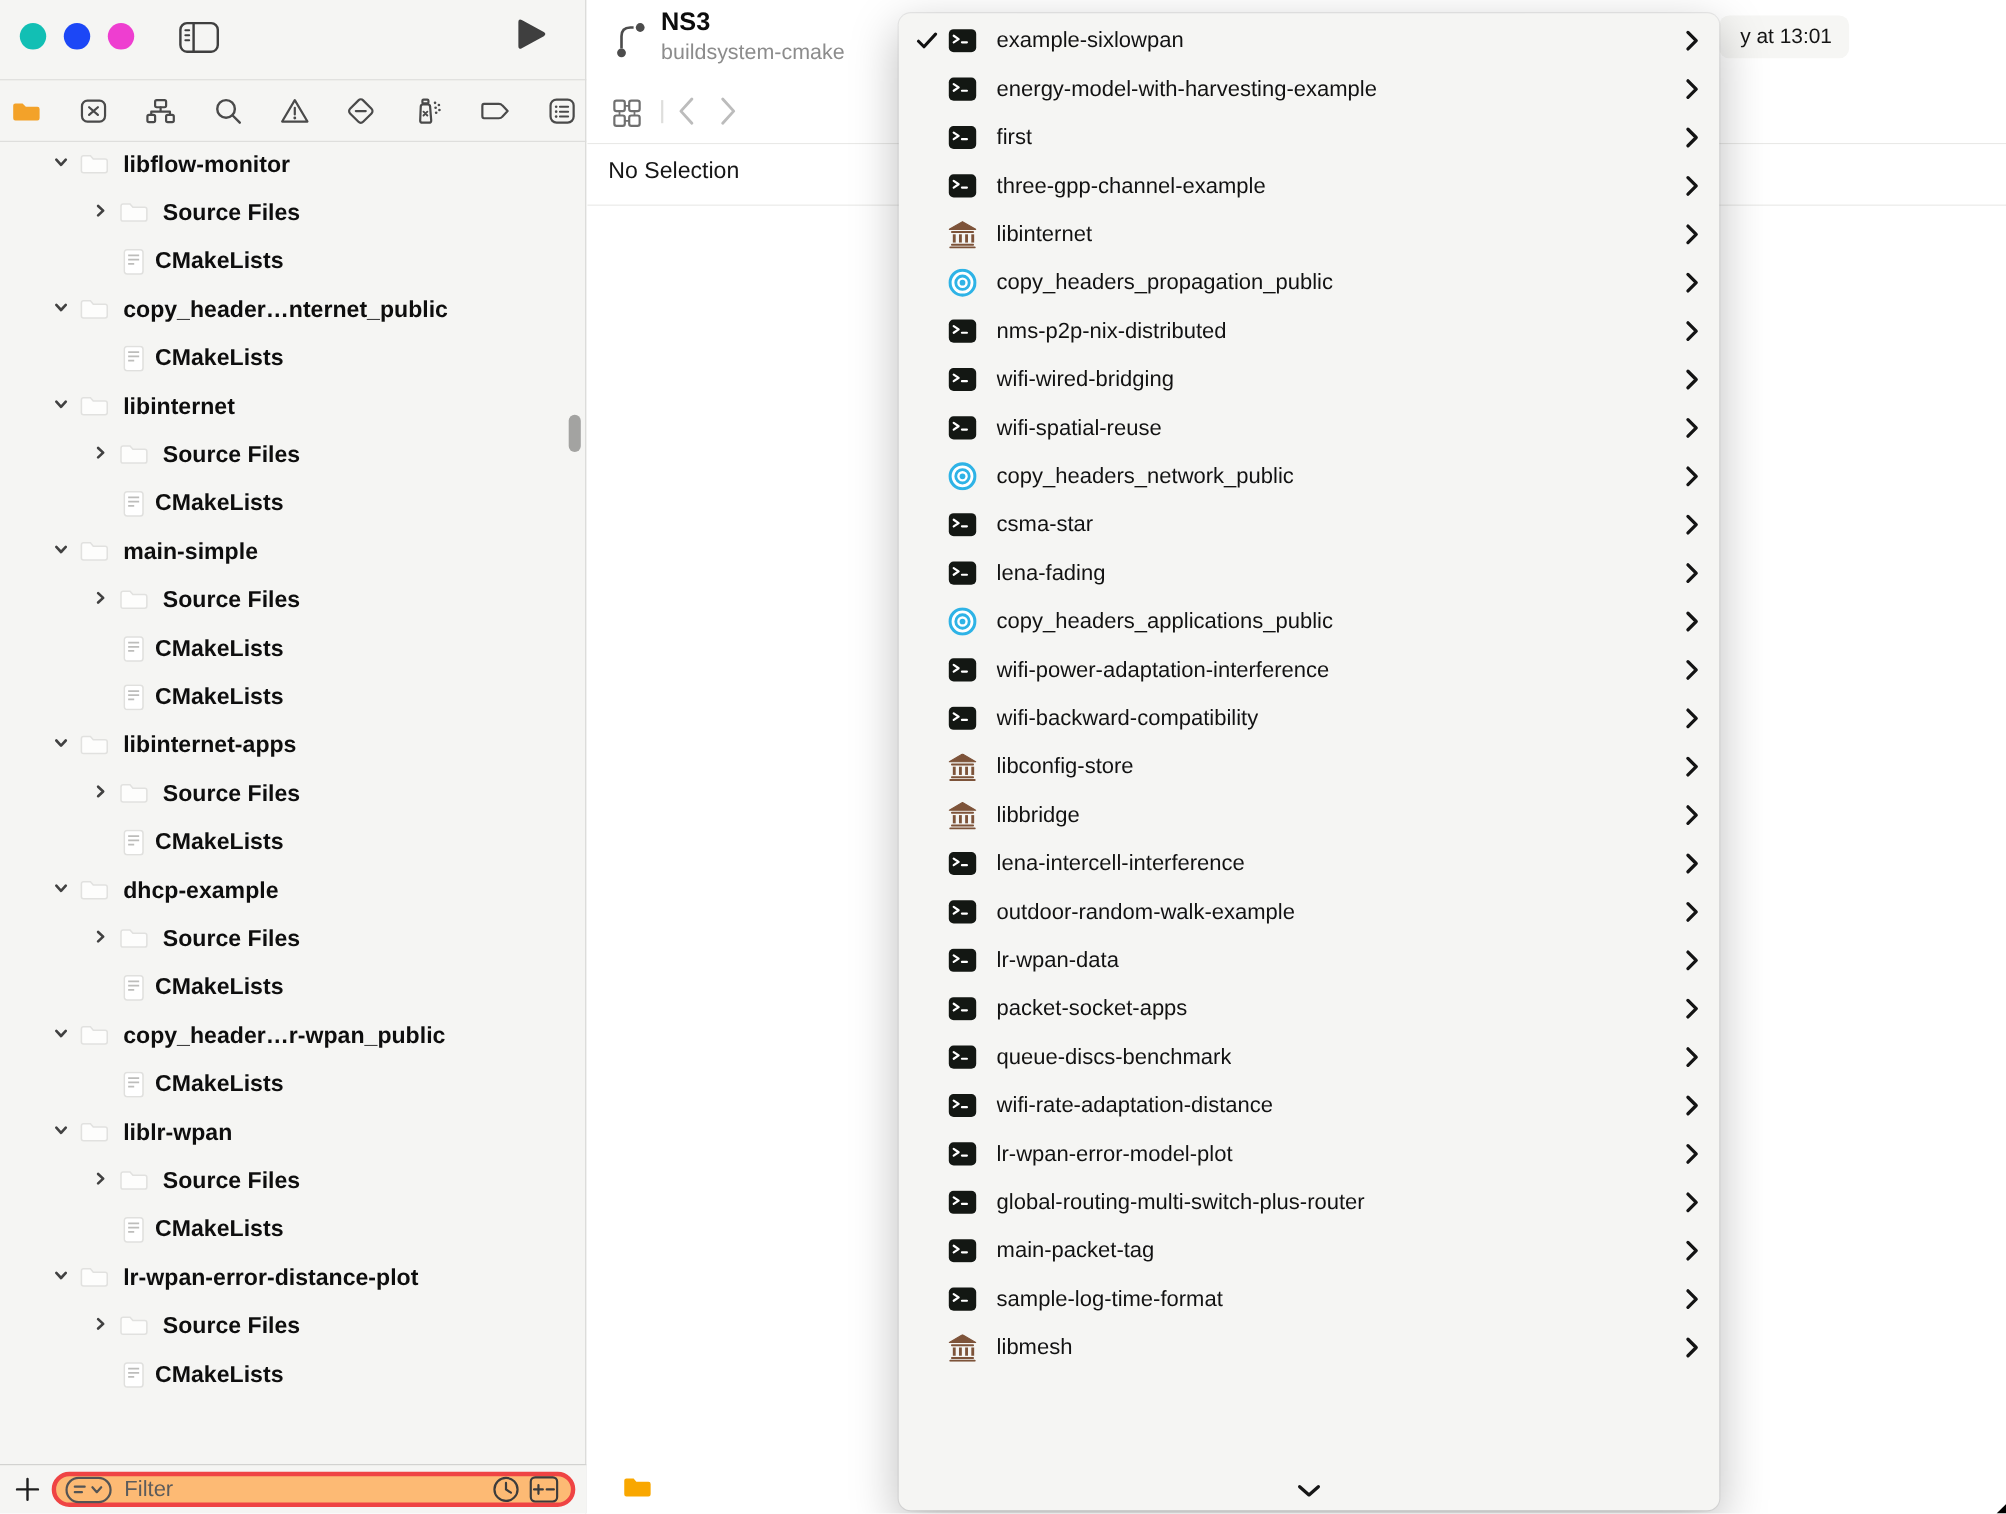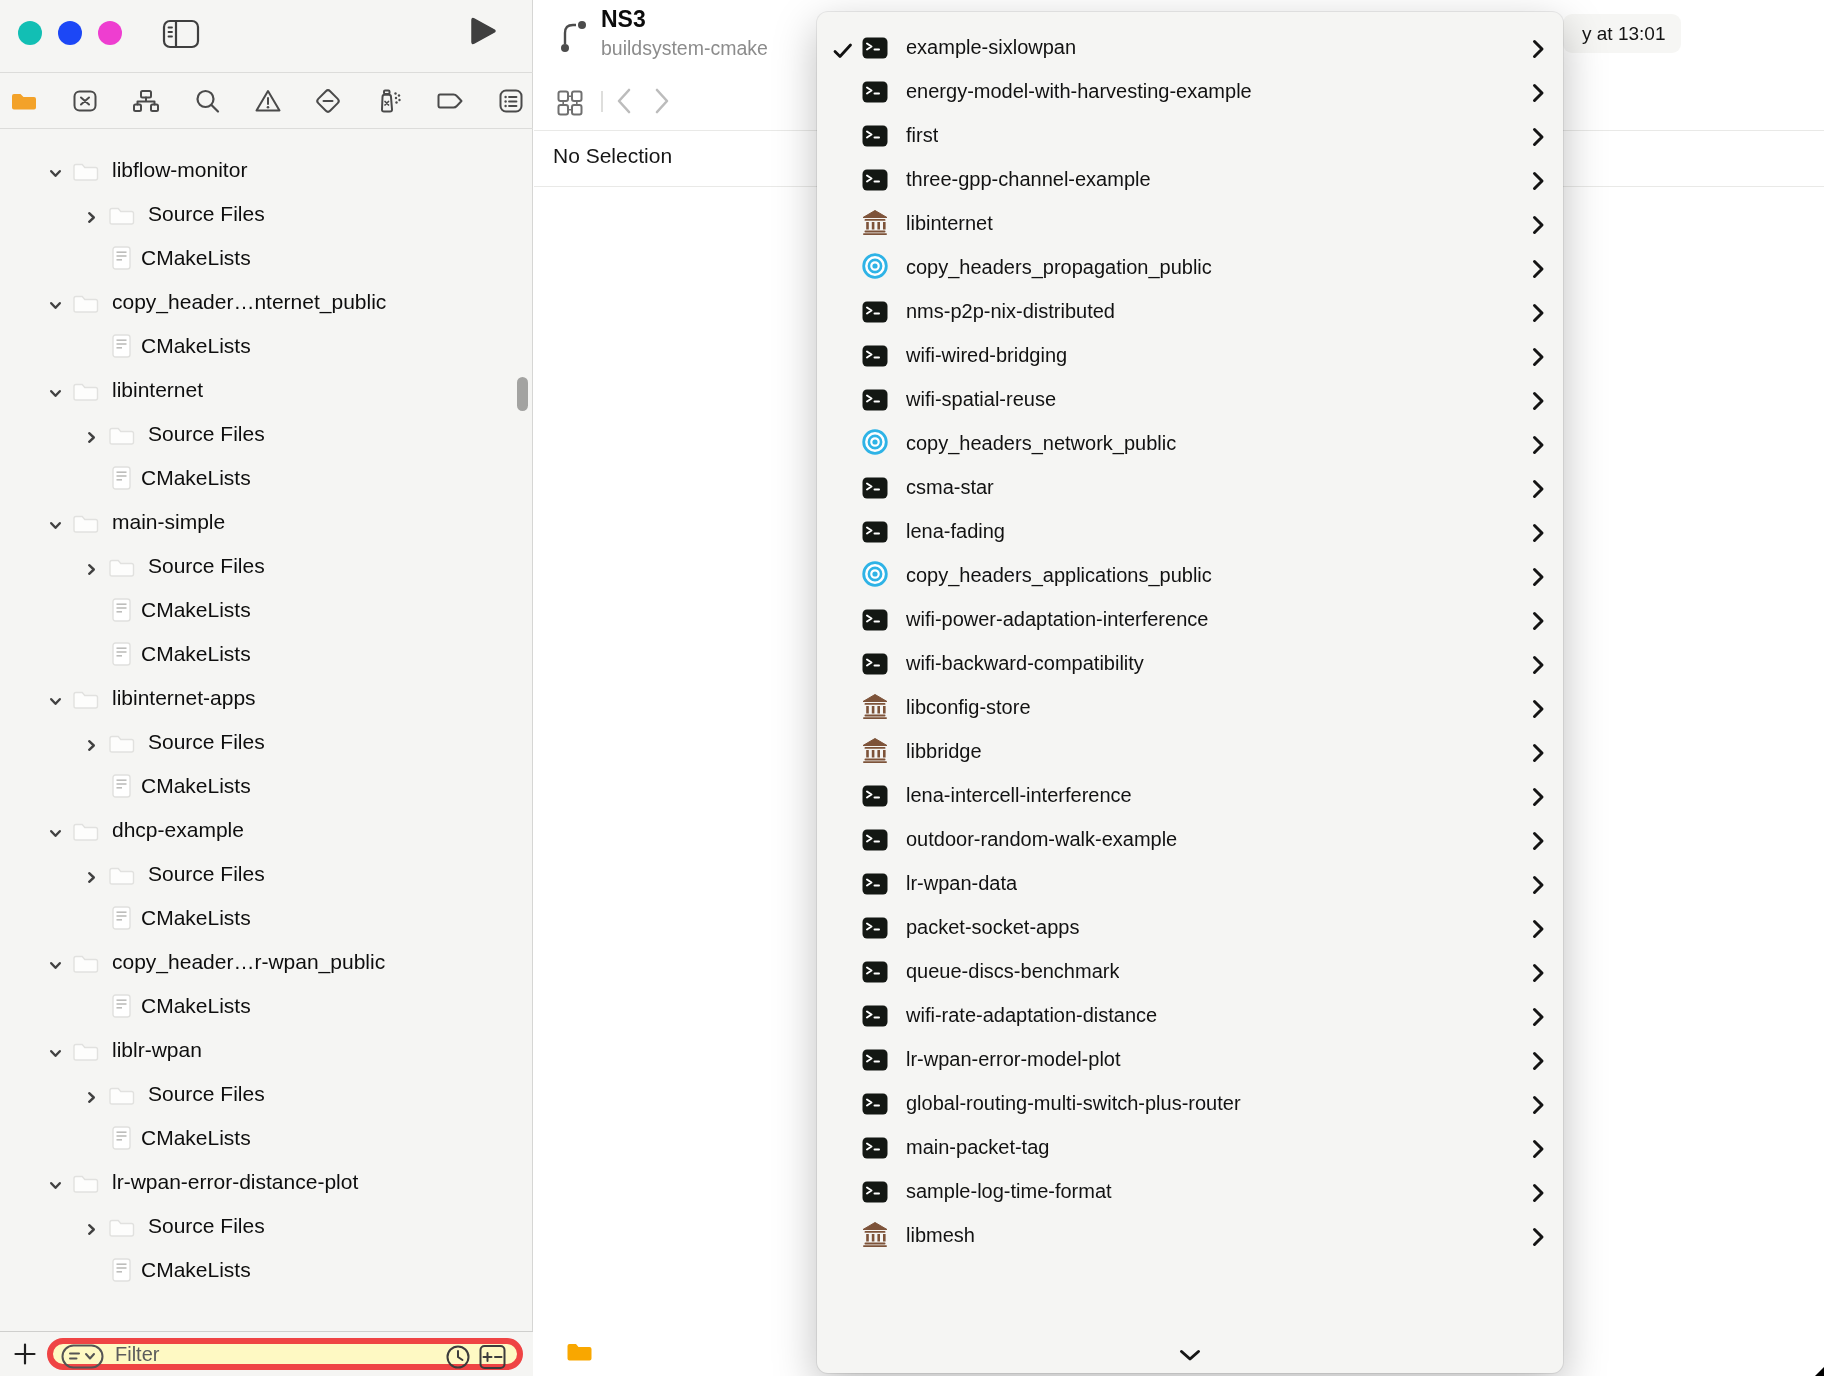--- a/index.html
+++ b/index.html
@@ -12,33 +12,33 @@
                border-right:1px solid #d6d6d4;box-sizing:border-box}
   .titlebar{position:absolute;left:0;top:0;width:533px;height:73px;border-bottom:1px solid #dcdcda;box-sizing:border-box}
   .traffic{position:absolute;top:21px;width:24px;height:24px;border-radius:50%}
   .t1{left:18px}.t2{left:58px}.t3{left:98px}
   .toggle-wrap{position:absolute;left:162px;top:19px}
   .navbar{position:absolute;left:0;top:74px;width:533px;height:55px;border-bottom:1px solid #dcdcda;
           box-sizing:border-box;display:flex;align-items:center;justify-content:space-between;padding:0 8px 0 10px}
   .navicon{width:28px;height:28px;display:flex;align-items:center;justify-content:center}
 
   .tree{position:absolute;left:0;top:130px;width:533px;padding-top:8px}
-  .srow{height:44px;display:flex;align-items:flex-end;font-size:21px;font-weight:400;color:#0e0e0e;white-space:nowrap}
+  .srow{height:44px;display:flex;align-items:flex-start;font-size:21px;font-weight:700;color:#0e0e0e;white-space:nowrap}
   .srow.lv0{padding-left:46px}
   .srow.lv1{padding-left:82px}
   .chev-slot{width:18px;height:18px;margin-right:8px;flex:none;display:flex;align-items:center;justify-content:center}
   .node-icon{flex:none;margin-right:13px}
   .node-icon.doc{margin-left:4px;margin-right:10px}
   .scrollbar{position:absolute;left:517px;top:377px;width:11px;height:34px;border-radius:6px;background:#a3a3a1}
 
   .bottombar{position:absolute;left:0;bottom:0;width:533px;height:45px;border-top:1px solid #cfcfcd;
              box-sizing:border-box;display:flex;align-items:center;background:#f5f5f3}
   .addbtn{margin-left:13px;flex:none}
-  .filter-field{margin-left:10px;width:476px;height:32px;border-radius:17px;background:#fef9c3;
-                border:6px solid #ef4444;box-sizing:border-box;display:flex;}
+  .filter-field{margin-left:10px;width:476px;height:32px;border-radius:17px;background:#fdba74;
+                border:4px solid #ef4444;box-sizing:border-box;display:flex;align-items:center}
   .filter-pill{margin-left:8px;flex:none}
   .filter-input{flex:1;margin-left:9px;background:transparent;border:none;outline:none;font-size:20px;
                 font-family:"Liberation Sans",sans-serif;color:#2e2e2e;min-width:0}
   .filter-input::placeholder{color:#5c5c5c}
   .field-ic{flex:none;margin-right:8px}
   .field-ic.last{margin-right:11px}
 
   
   .editor{position:absolute;left:534px;top:0;width:1042px;height:1376px;background:#fff}
   .branch-wrap{position:absolute;left:24px;top:12px}
@@ -51,21 +51,21 @@
   .jump-grid{position:absolute;left:22px;top:89px}
   .jump-sep{position:absolute;left:67px;top:91px;width:2px;height:21px;background:#dededc}
   .nav-back{position:absolute;left:82px;top:88px}
   .nav-fwd{position:absolute;left:120px;top:88px}
   .no-selection{position:absolute;left:19px;top:144px;font-size:21px;color:#161616}
   .bottom-folder{position:absolute;left:32px;top:1341px}
 
   
   .menu{position:absolute;left:817px;top:12px;width:746px;height:1361px;border-radius:11px;background:#f5f5f3;
         box-shadow:0 0 0 1px rgba(0,0,0,.07),0 14px 44px rgba(0,0,0,.26);z-index:10;box-sizing:border-box;padding-top:3px}
-  .mrow{height:44px;display:flex;align-items:flex-end;padding:0 18px 0 16px;font-size:20px;color:#121212;white-space:nowrap}
+  .mrow{height:44px;display:flex;align-items:center;padding:0 18px 0 16px;font-size:20px;color:#121212;white-space:nowrap}
   .mcheck{width:29px;flex:none}
   .micon{width:26px;flex:none;display:flex;align-items:center;justify-content:center}
   .mlabel{margin-left:18px;overflow:hidden;text-overflow:ellipsis}
   .mchev{margin-left:auto;flex:none;padding-left:10px}
   .scroll-more{position:absolute;left:50%;bottom:11px;transform:translateX(-50%)}
 
   .corner-mark{position:absolute;right:0;bottom:0;width:0;height:0;border-style:solid;
                border-width:0 0 9px 9px;border-color:transparent transparent #000 transparent}
 </style>
 </head>

